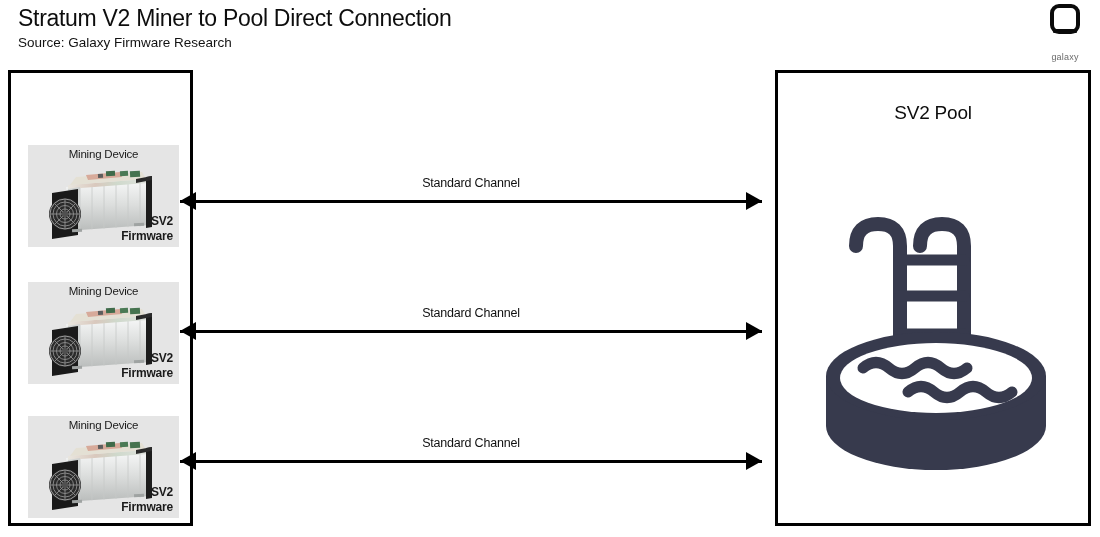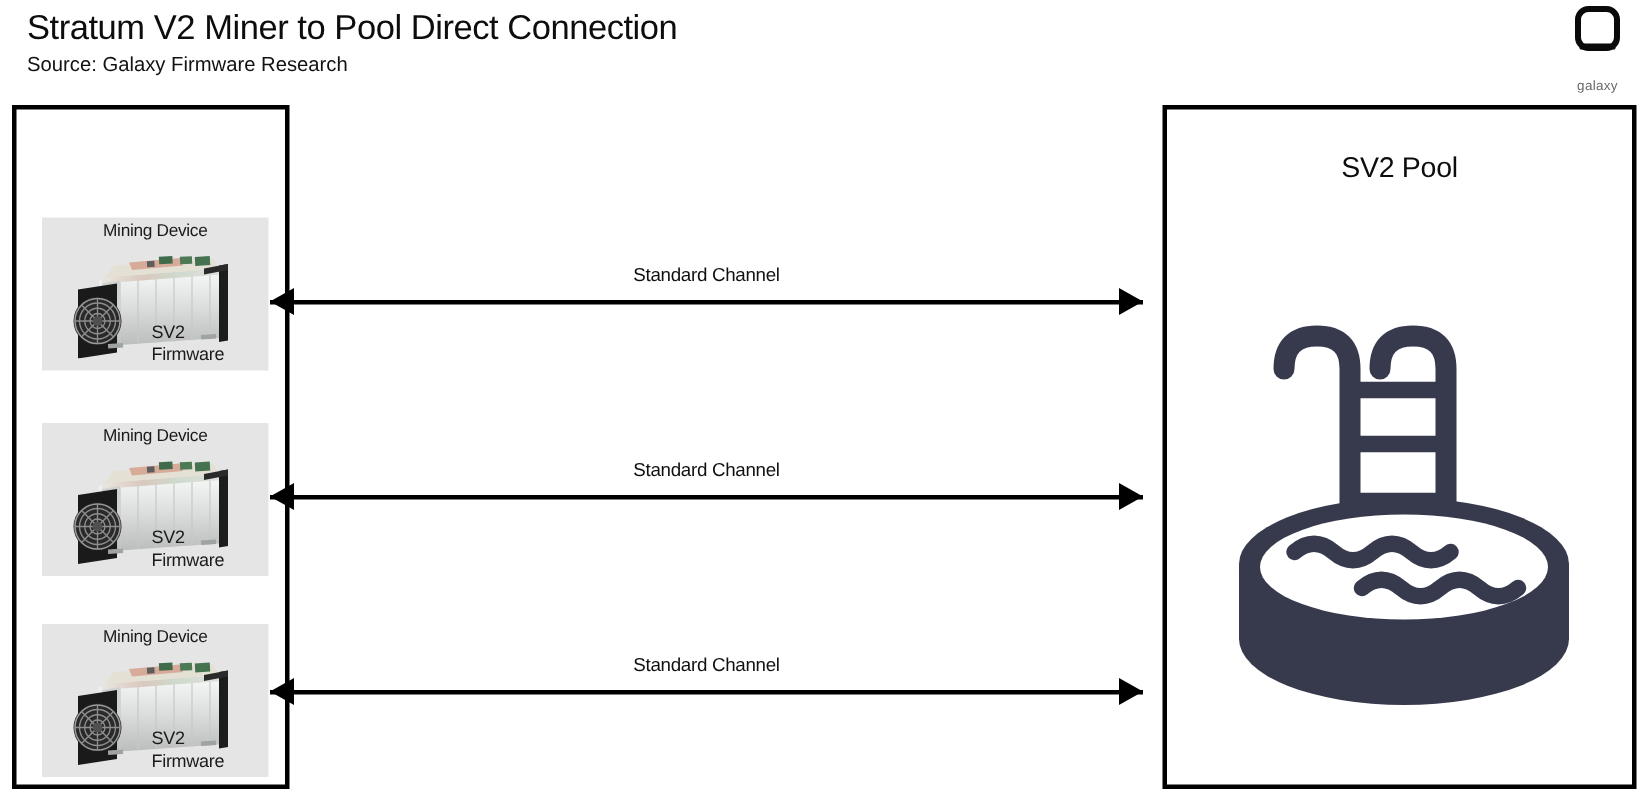--- a/index.html
+++ b/index.html
@@ -128,26 +128,27 @@
     font-size: 11.5px;
     color: #1a1a1a;
     letter-spacing: -0.2px;
     z-index: 6;
   }
   .miner-card .fw-label {
     position: absolute;
     right: 6px;
     bottom: 3px;
     width: 72px;
-    text-align: left;
+    text-align: right;
     font-size: 12px;
     line-height: 15px;
     color: #1a1a1a;
     letter-spacing: -0.2px;
     z-index: 6;
+    font-weight: bold;
   }
   .miner-card .fw-label span { display: block; }
 
   
   .asic {
     position: absolute;
     left: 18px;
     top: 20px;
     width: 120px;
     height: 74px;

